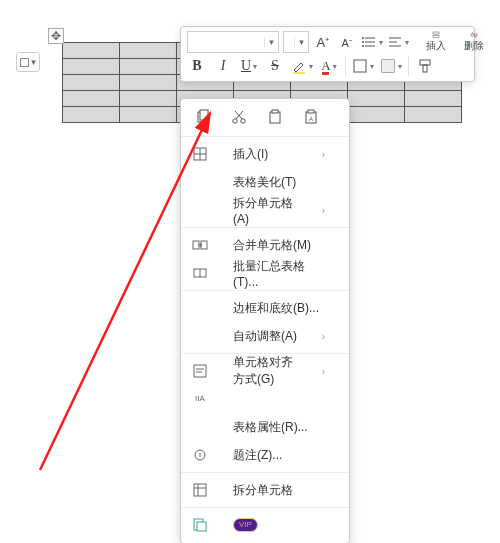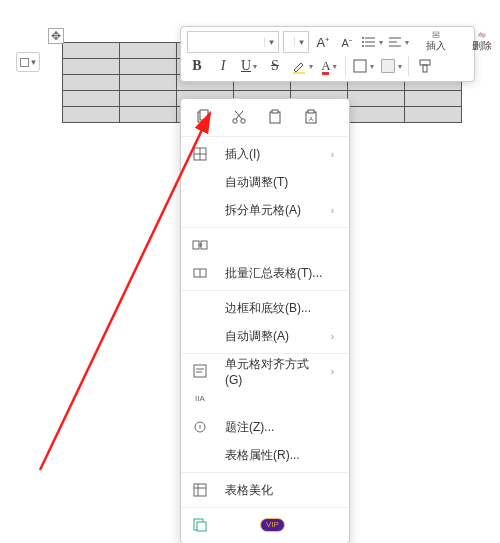--- a/index.html
+++ b/index.html
@@ -95,21 +95,21 @@
   .font-box .dd { width: 14px; text-align: center; color: #666; border-left: 1px solid #e2e2e2; font-size: 9px;}
   .sep { width: 1px; height: 20px; background: #e0e0e0; }
   .btn {
     min-width: 20px; height: 22px;
     display: flex; align-items: center; justify-content: center;
     cursor: pointer;
     color: #444;
     position: relative;
   }
   .btn .dd { font-size: 8px; margin-left: 2px; color: #777; }
-  .top-right { display: flex; gap: 16px; align-items: stretch; }
+  .top-right { display: flex; gap: 8px; align-items: stretch; }
   .top-right .cell { display:flex; flex-direction:column; align-items:center; justify-content:center; width:30px;}
   .top-right .cell .lab { font-size: 10px; }
   .b { font-weight: bold; font-family: "Times New Roman", serif; font-size: 14px;}
   .i { font-style: italic; font-family: "Times New Roman", serif; font-size: 14px;}
   .u { text-decoration: underline; font-family: "Times New Roman", serif; font-size: 14px;}
   .strike { text-decoration: line-through; font-family: "Times New Roman", serif; font-size: 14px;}
   .Aplus { font-size: 13px; }
   .Aminus { font-size: 11px; }
 
   
@@ -134,42 +134,41 @@
     display: flex; align-items: center; justify-content: center;
     color: #555;
   }
   .ctx hr {
     border: none; border-top: 1px solid #eee; margin: 3px 0;
   }
   .ctx .item {
     display: flex;
     align-items: center;
     height: 28px;
-    padding: 0 15px 0 10px;
+    padding: 0 24px 0 10px;
     cursor: pointer;
-    gap: 16px;
+    gap: 24px;
   }
   .ctx .item .ico {
     width: 18px; height: 18px;
     display: flex; align-items: center; justify-content: center;
     color: #8b5cf6;
     flex-shrink: 0;
   }
   .ctx .item .ico.blank { }
   .ctx .item .txt { flex: 1; font-size: 12px; color: #333; }
   .ctx .item .sub { color: #999; font-size: 10px; }
   .vip-badge {
     font-size: 8px;
     background: #4c1d95;
     color: #e6a23c;
     border: 1px solid #f0c27b;
     border-radius: 8px;
     padding: 0 5px;
     line-height: 12px;
-    margin-left: 35px;
   }
 
   
   .arrow-svg {
     position: absolute;
     left: 0; top: 0;
     width: 500px; height: 543px;
     pointer-events: none;
   }
 
@@ -380,36 +379,37 @@
           <rect x="2" y="2" width="12" height="12" fill="none" stroke="#666"></rect>
           <line x1="8" y1="2" x2="8" y2="14" stroke="#666"></line>
           <line x1="2" y1="8" x2="14" y2="8" stroke="#666"></line>
         </svg>
       </span>
     <span class="txt">插入(I)</span>
     <span class="sub">›</span>
   </div>
   <div class="item">
     <span class="ico blank"></span>
-    <span class="txt">自动调整(T)</span>
+    <span class="txt">表格美化(T)</span>
   </div>
   <div class="item">
     <span class="ico blank"></span>
     <span class="txt">拆分单元格(A)</span>
     <span class="sub">›</span>
   </div>
   <hr>
   <div class="item">
     <span class="ico">
         <svg class="ic" viewBox="0 0 16 16">
           <rect x="1" y="4" width="6" height="8" fill="none" stroke="#666"></rect>
           <rect x="9" y="4" width="6" height="8" fill="none" stroke="#666"></rect>
           <path d="M6 8 L10 8 M8 6 L10 8 L8 10" fill="none" stroke="#666"></path>
         </svg>
       </span>
+    <span class="txt">合并单元格(M)</span>
   </div>
   <div class="item">
     <span class="ico">
         <svg class="ic" viewBox="0 0 16 16">
           <rect x="2" y="4" width="12" height="8" fill="none" stroke="#666"></rect>
           <line x1="8" y1="4" x2="8" y2="12" stroke="#666"></line>
         </svg>
       </span>
     <span class="txt">批量汇总表格(T)...</span>
   </div>
@@ -436,42 +436,42 @@
     <span class="sub">›</span>
   </div>
   <div class="item">
     <span class="ico">
         <svg class="ic" viewBox="0 0 16 16">
           <text x="3" y="10" font-size="8" fill="#666">IIA</text>
         </svg>
       </span>
   </div>
   <div class="item">
+    <span class="ico blank"></span>
+    <span class="txt">表格属性(R)...</span>
+  </div>
+  <div class="item">
     <span class="ico">
         <svg class="ic" viewBox="0 0 16 16">
           <circle cx="8" cy="8" r="5" fill="none" stroke="#666"></circle>
           <line x1="8" y1="6" x2="8" y2="10" stroke="#666"></line>
         </svg>
       </span>
     <span class="txt">题注(Z)...</span>
-  </div>
-  <div class="item">
-    <span class="ico blank"></span>
-    <span class="txt">表格属性(R)...</span>
   </div>
   <hr>
   <div class="item">
     <span class="ico">
         <svg class="ic" viewBox="0 0 16 16">
           <rect x="2" y="2" width="12" height="12" fill="none" stroke="#666"></rect>
           <line x1="2" y1="6" x2="14" y2="6" stroke="#666"></line>
           <line x1="6" y1="2" x2="6" y2="14" stroke="#666"></line>
         </svg>
       </span>
-    <span class="txt">表格美化</span>
+    <span class="txt">拆分单元格</span>
   </div>
   <hr>
   <div class="item">
     <span class="ico">
         <svg class="ic" viewBox="0 0 16 16">
           <rect x="2" y="2" width="9" height="11" fill="none" stroke="#3a8"></rect>
           <rect x="5" y="5" width="9" height="9" fill="#fff" stroke="#3a8"></rect>
         </svg>
       </span>
     <span class="vip-badge">VIP</span>

